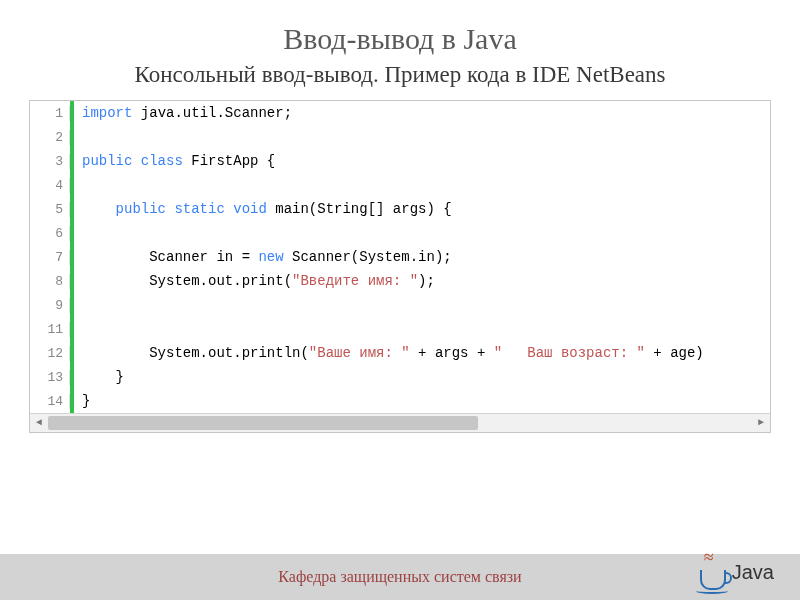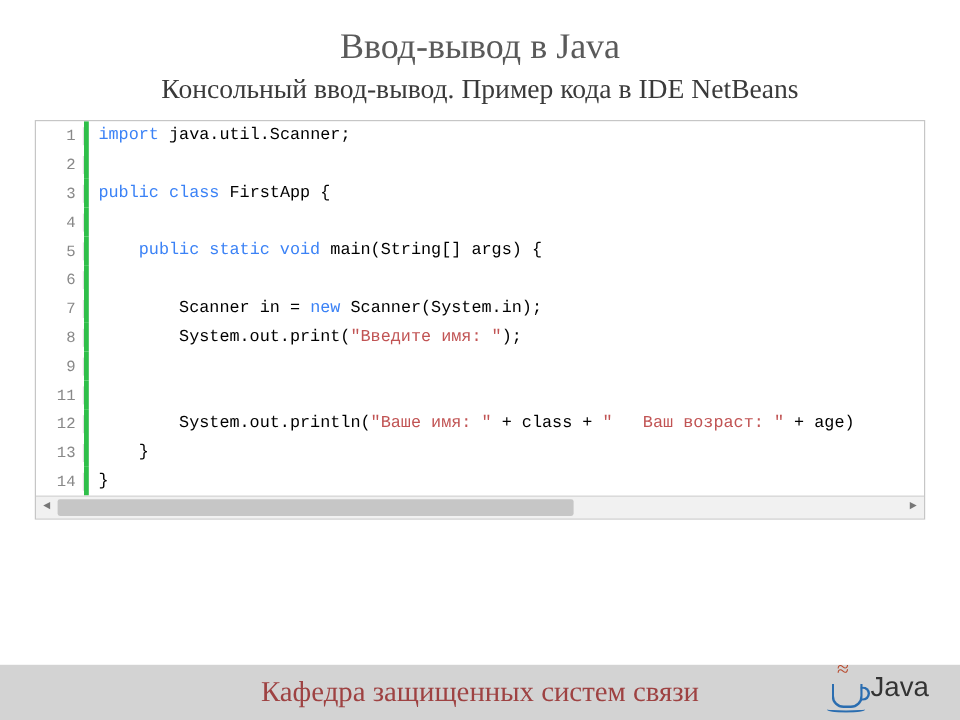--- a/index.html
+++ b/index.html
@@ -100,21 +100,21 @@
     right: 0;
     bottom: 0;
     height: 46px;
     background: #d3d3d3;
     display: flex;
     align-items: center;
     justify-content: center;
   }
   .footer-text {
     color: #9e4242;
-    font-size: 24px;
+    font-size: 16px;
     font-family: Georgia, serif;
   }
   .java-logo {
     position: absolute;
     right: 26px;
     bottom: 6px;
     display: flex;
     align-items: center;
     gap: 2px;
   }
@@ -157,21 +157,21 @@
     position: absolute;
     bottom: 0;
     left: 0;
     width: 32px;
     height: 4px;
     border-bottom: 2px solid #2a6db0;
     border-radius: 0 0 50% 50%;
   }
   .java-word {
     font-family: Arial, sans-serif;
-    font-size: 23px;
+    font-size: 20px;
     color: #333;
     font-weight: 500;
   }
 </style>
 </head>
 <body>
 
 <div class="slide">
   <div class="title">Ввод-вывод в Java</div>
   <div class="subtitle">Консольный ввод-вывод. Пример кода в IDE NetBeans</div>
@@ -181,21 +181,21 @@
         <div class="editor-line"><div class="gutter">1</div><div class="marker"></div><div class="code"><span class="kw">import</span><span class="plain"> java.util.Scanner;</span></div></div>
         <div class="editor-line"><div class="gutter">2</div><div class="marker"></div><div class="code"></div></div>
         <div class="editor-line"><div class="gutter">3</div><div class="marker"></div><div class="code"><span class="kw">public class</span><span class="plain"> FirstApp {</span></div></div>
         <div class="editor-line"><div class="gutter">4</div><div class="marker"></div><div class="code"></div></div>
         <div class="editor-line"><div class="gutter">5</div><div class="marker"></div><div class="code"><span class="plain">    </span><span class="kw">public static void</span><span class="plain"> main(String[] args) {</span></div></div>
         <div class="editor-line"><div class="gutter">6</div><div class="marker"></div><div class="code"></div></div>
         <div class="editor-line"><div class="gutter">7</div><div class="marker"></div><div class="code"><span class="plain">        Scanner in = </span><span class="kw">new</span><span class="plain"> Scanner(System.in);</span></div></div>
         <div class="editor-line"><div class="gutter">8</div><div class="marker"></div><div class="code"><span class="plain">        System.out.print(</span><span class="str">"Введите имя: "</span><span class="plain">);</span></div></div>
         <div class="editor-line"><div class="gutter">9</div><div class="marker"></div></div>
         <div class="editor-line"><div class="gutter">11</div><div class="marker"></div></div>
-        <div class="editor-line"><div class="gutter">12</div><div class="marker"></div><div class="code"><span class="plain">        System.out.println(</span><span class="str">"Ваше имя: "</span><span class="plain"> + class + </span><span class="str">"   Ваш возраст: "</span><span class="plain"> + age)</span></div></div>
+        <div class="editor-line"><div class="gutter">12</div><div class="marker"></div><div class="code"><span class="plain">        System.out.println(</span><span class="str">"Ваше имя: "</span><span class="plain"> + args + </span><span class="str">"   Ваш возраст: "</span><span class="plain"> + age)</span></div></div>
         <div class="editor-line"><div class="gutter">13</div><div class="marker"></div><div class="code"><span class="plain">    }</span></div></div>
         <div class="editor-line"><div class="gutter">14</div><div class="marker"></div><div class="code"><span class="plain">}</span></div></div>
       </div>
     <div class="scrollbar-h">
       <div class="scroll-arrow left">◄</div>
       <div class="scroll-thumb"></div>
       <div class="scroll-arrow right">►</div>
     </div>
   </div>
 </div>

